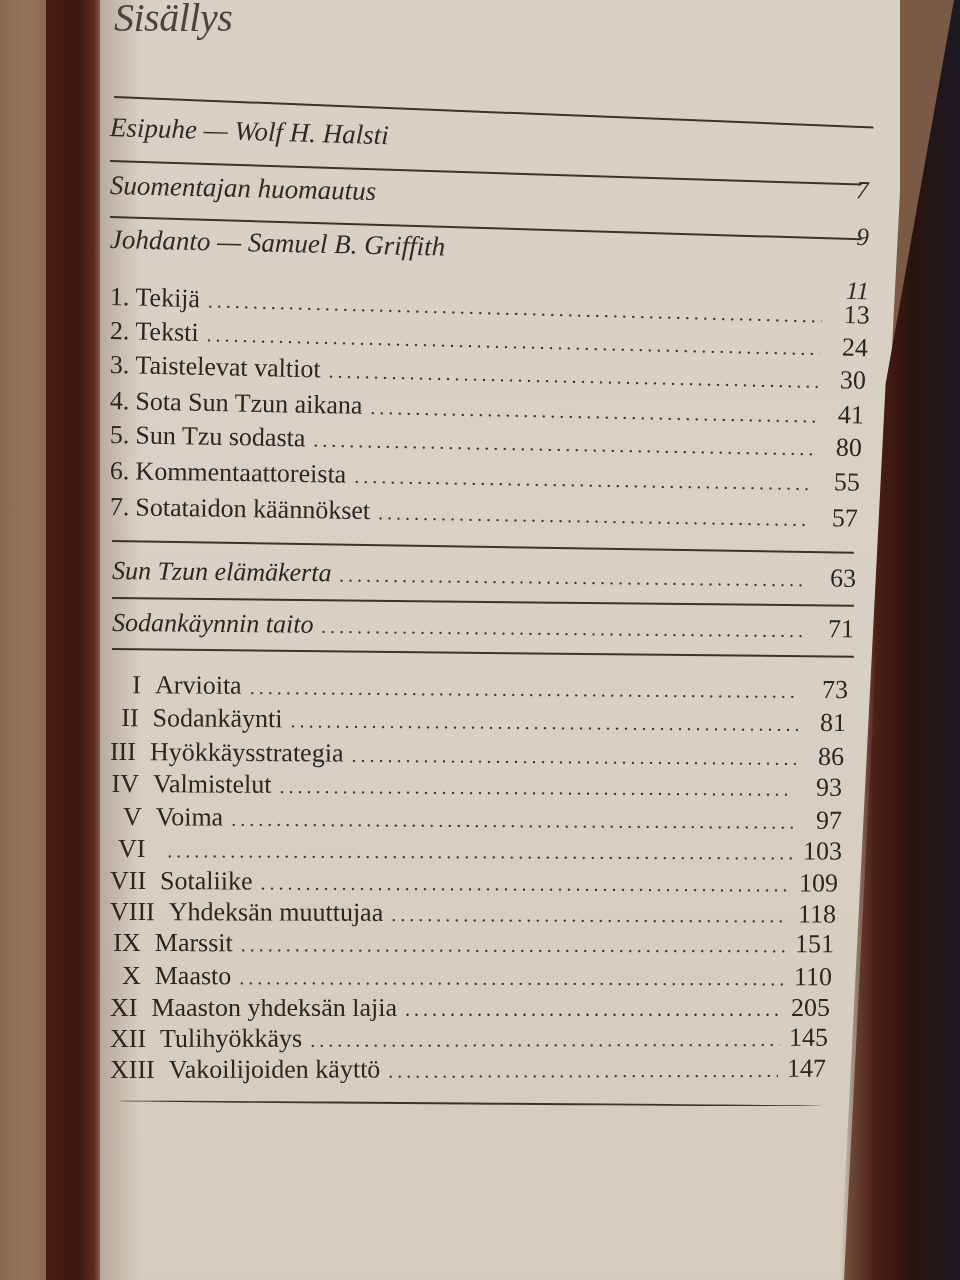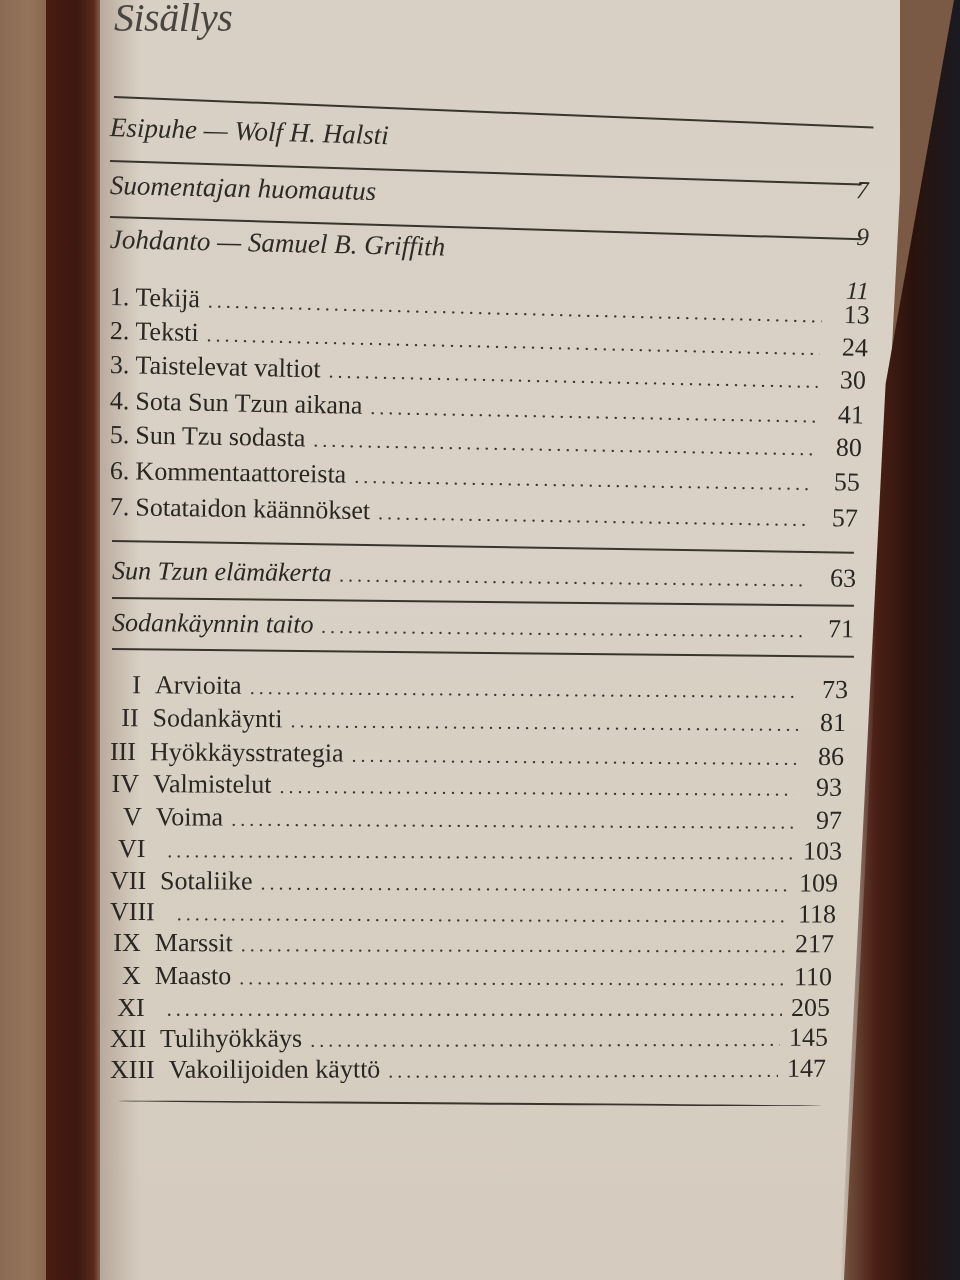--- a/index.html
+++ b/index.html
@@ -235,37 +235,39 @@
   <span class="pg">103</span>
 </div>
 <div class="entry" style="left:110px; top:866px; width:728px; transform:rotate(0.2deg);">
   <span class="roman">VII</span>
   <span class="label">Sotaliike</span>
   <span class="dots"></span>
   <span class="pg">109</span>
 </div>
 <div class="entry" style="left:110px; top:897px; width:726px; transform:rotate(0.2deg);">
   <span class="roman">VIII</span>
+  <span class="label">Yhdeksän muuttujaa</span>
   <span class="dots"></span>
   <span class="pg">118</span>
 </div>
 <div class="entry" style="left:110px; top:928px; width:724px; transform:rotate(0.1deg);">
   <span class="roman">IX</span>
   <span class="label">Marssit</span>
   <span class="dots"></span>
-  <span class="pg">217</span>
+  <span class="pg">151</span>
 </div>
 <div class="entry" style="left:110px; top:961px; width:722px; transform:rotate(0.1deg);">
   <span class="roman">X</span>
   <span class="label">Maasto</span>
   <span class="dots"></span>
   <span class="pg">110</span>
 </div>
 <div class="entry" style="left:110px; top:993px; width:720px; transform:rotate(0deg);">
   <span class="roman">XI</span>
+  <span class="label">Maaston yhdeksän lajia</span>
   <span class="dots"></span>
   <span class="pg">205</span>
 </div>
 <div class="entry" style="left:110px; top:1024px; width:718px; transform:rotate(-0.1deg);">
   <span class="roman">XII</span>
   <span class="label">Tulihyökkäys</span>
   <span class="dots"></span>
   <span class="pg">145</span>
 </div>
 <div class="entry" style="left:110px; top:1055px; width:716px; transform:rotate(-0.1deg);">

